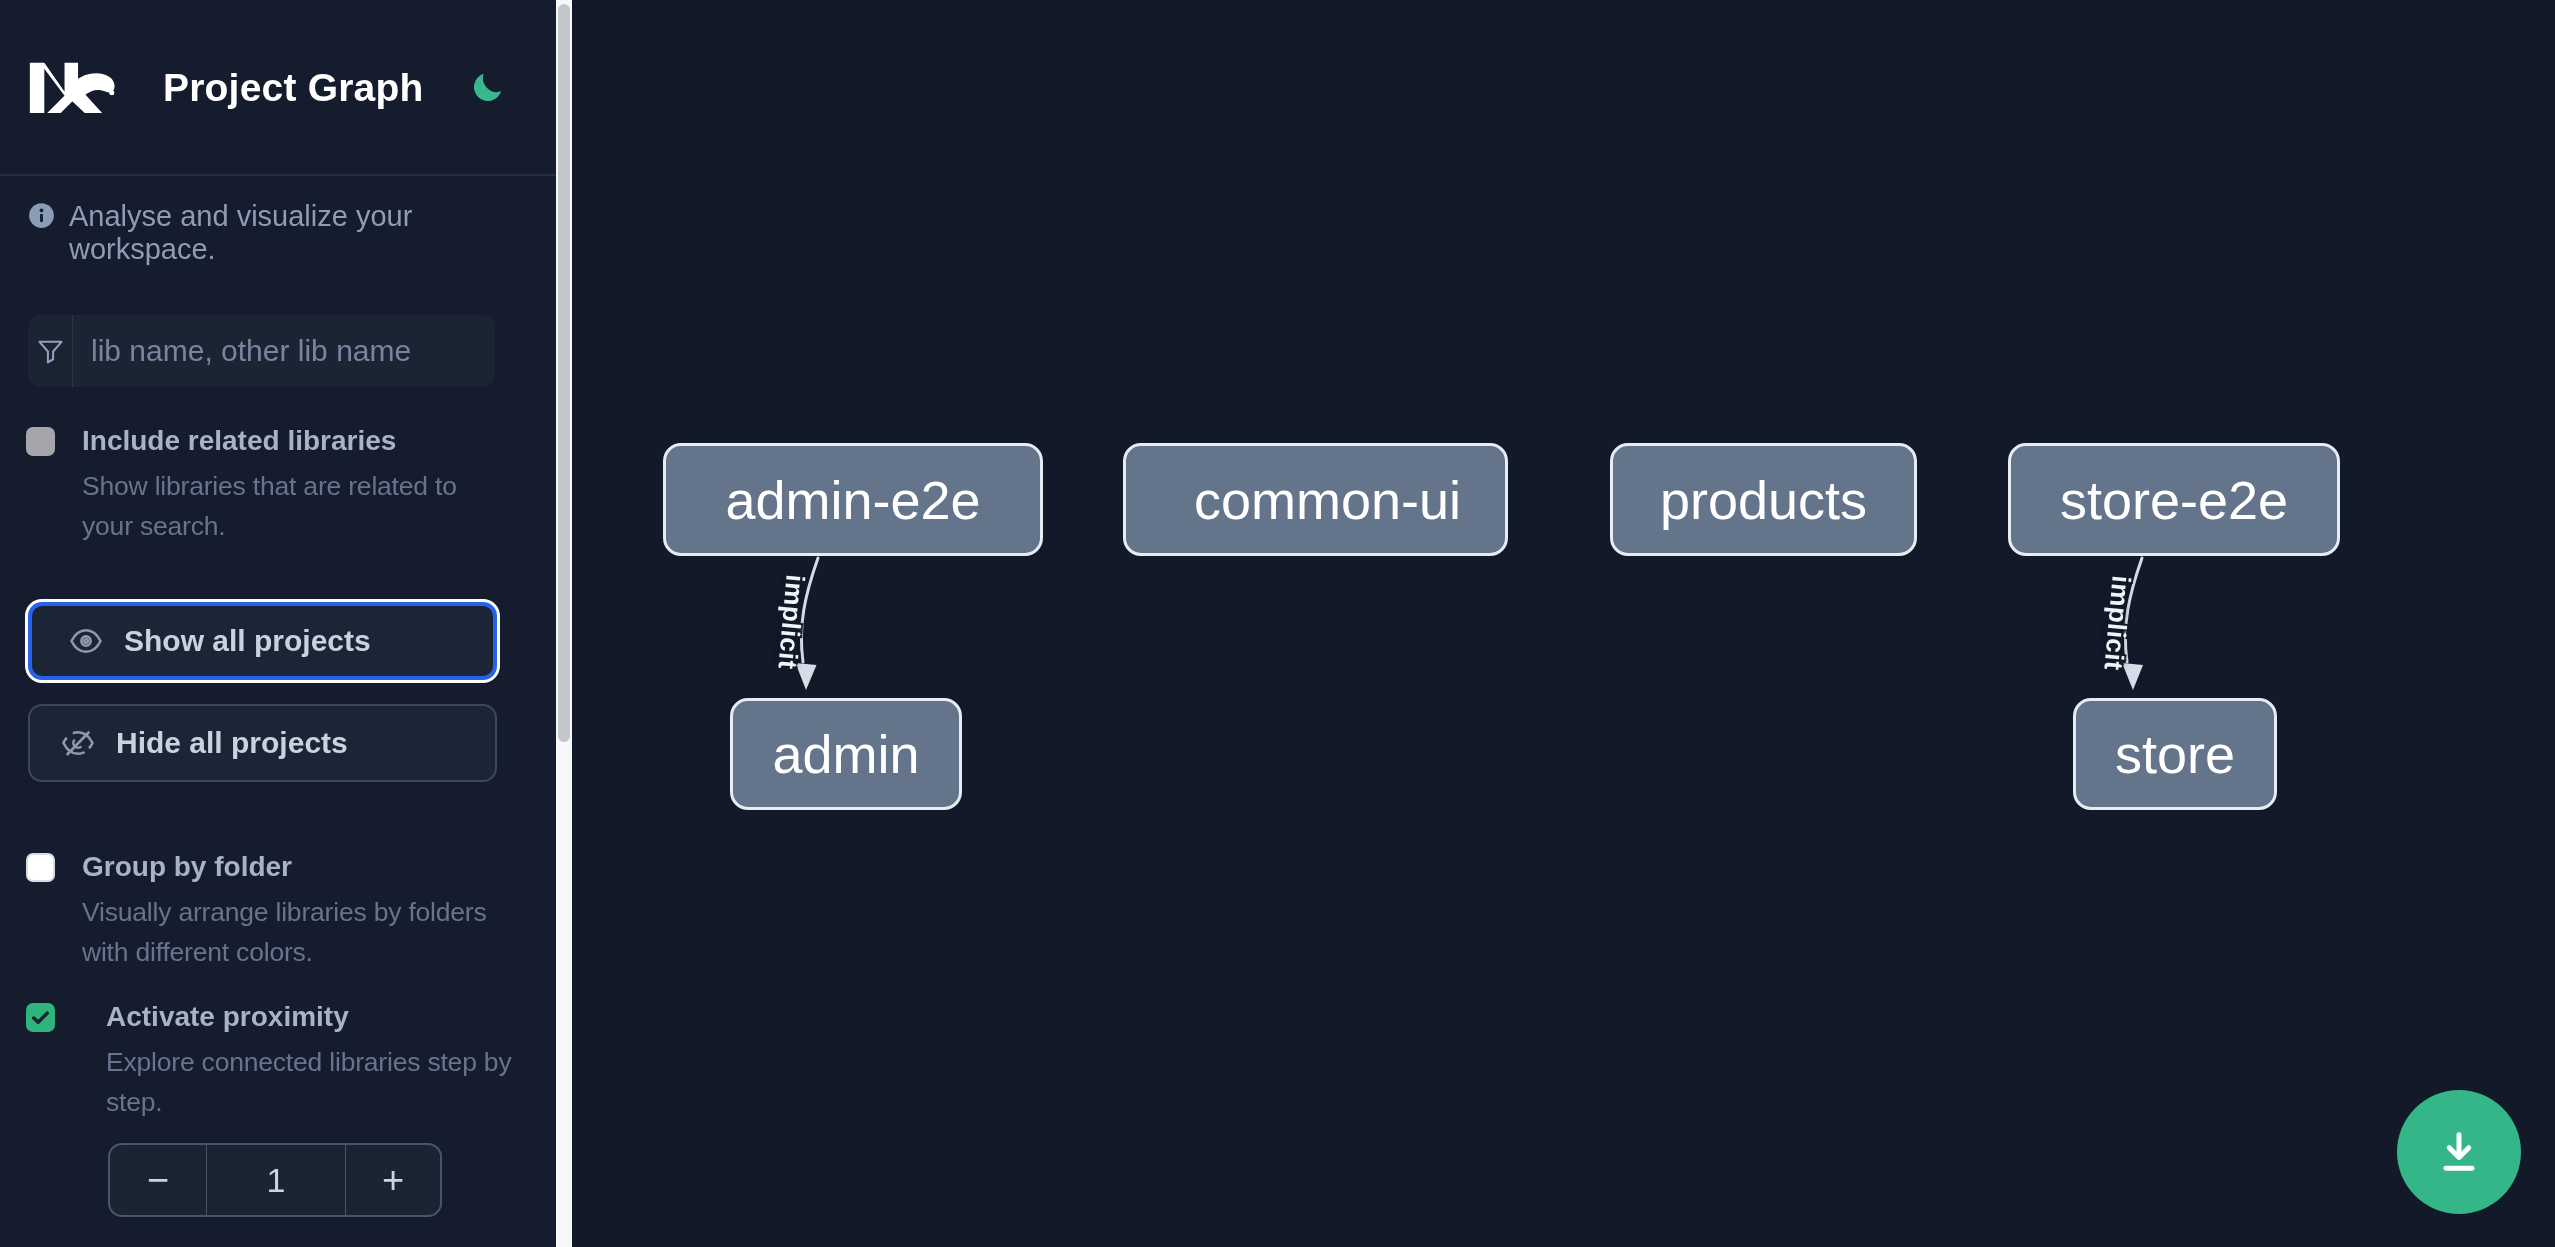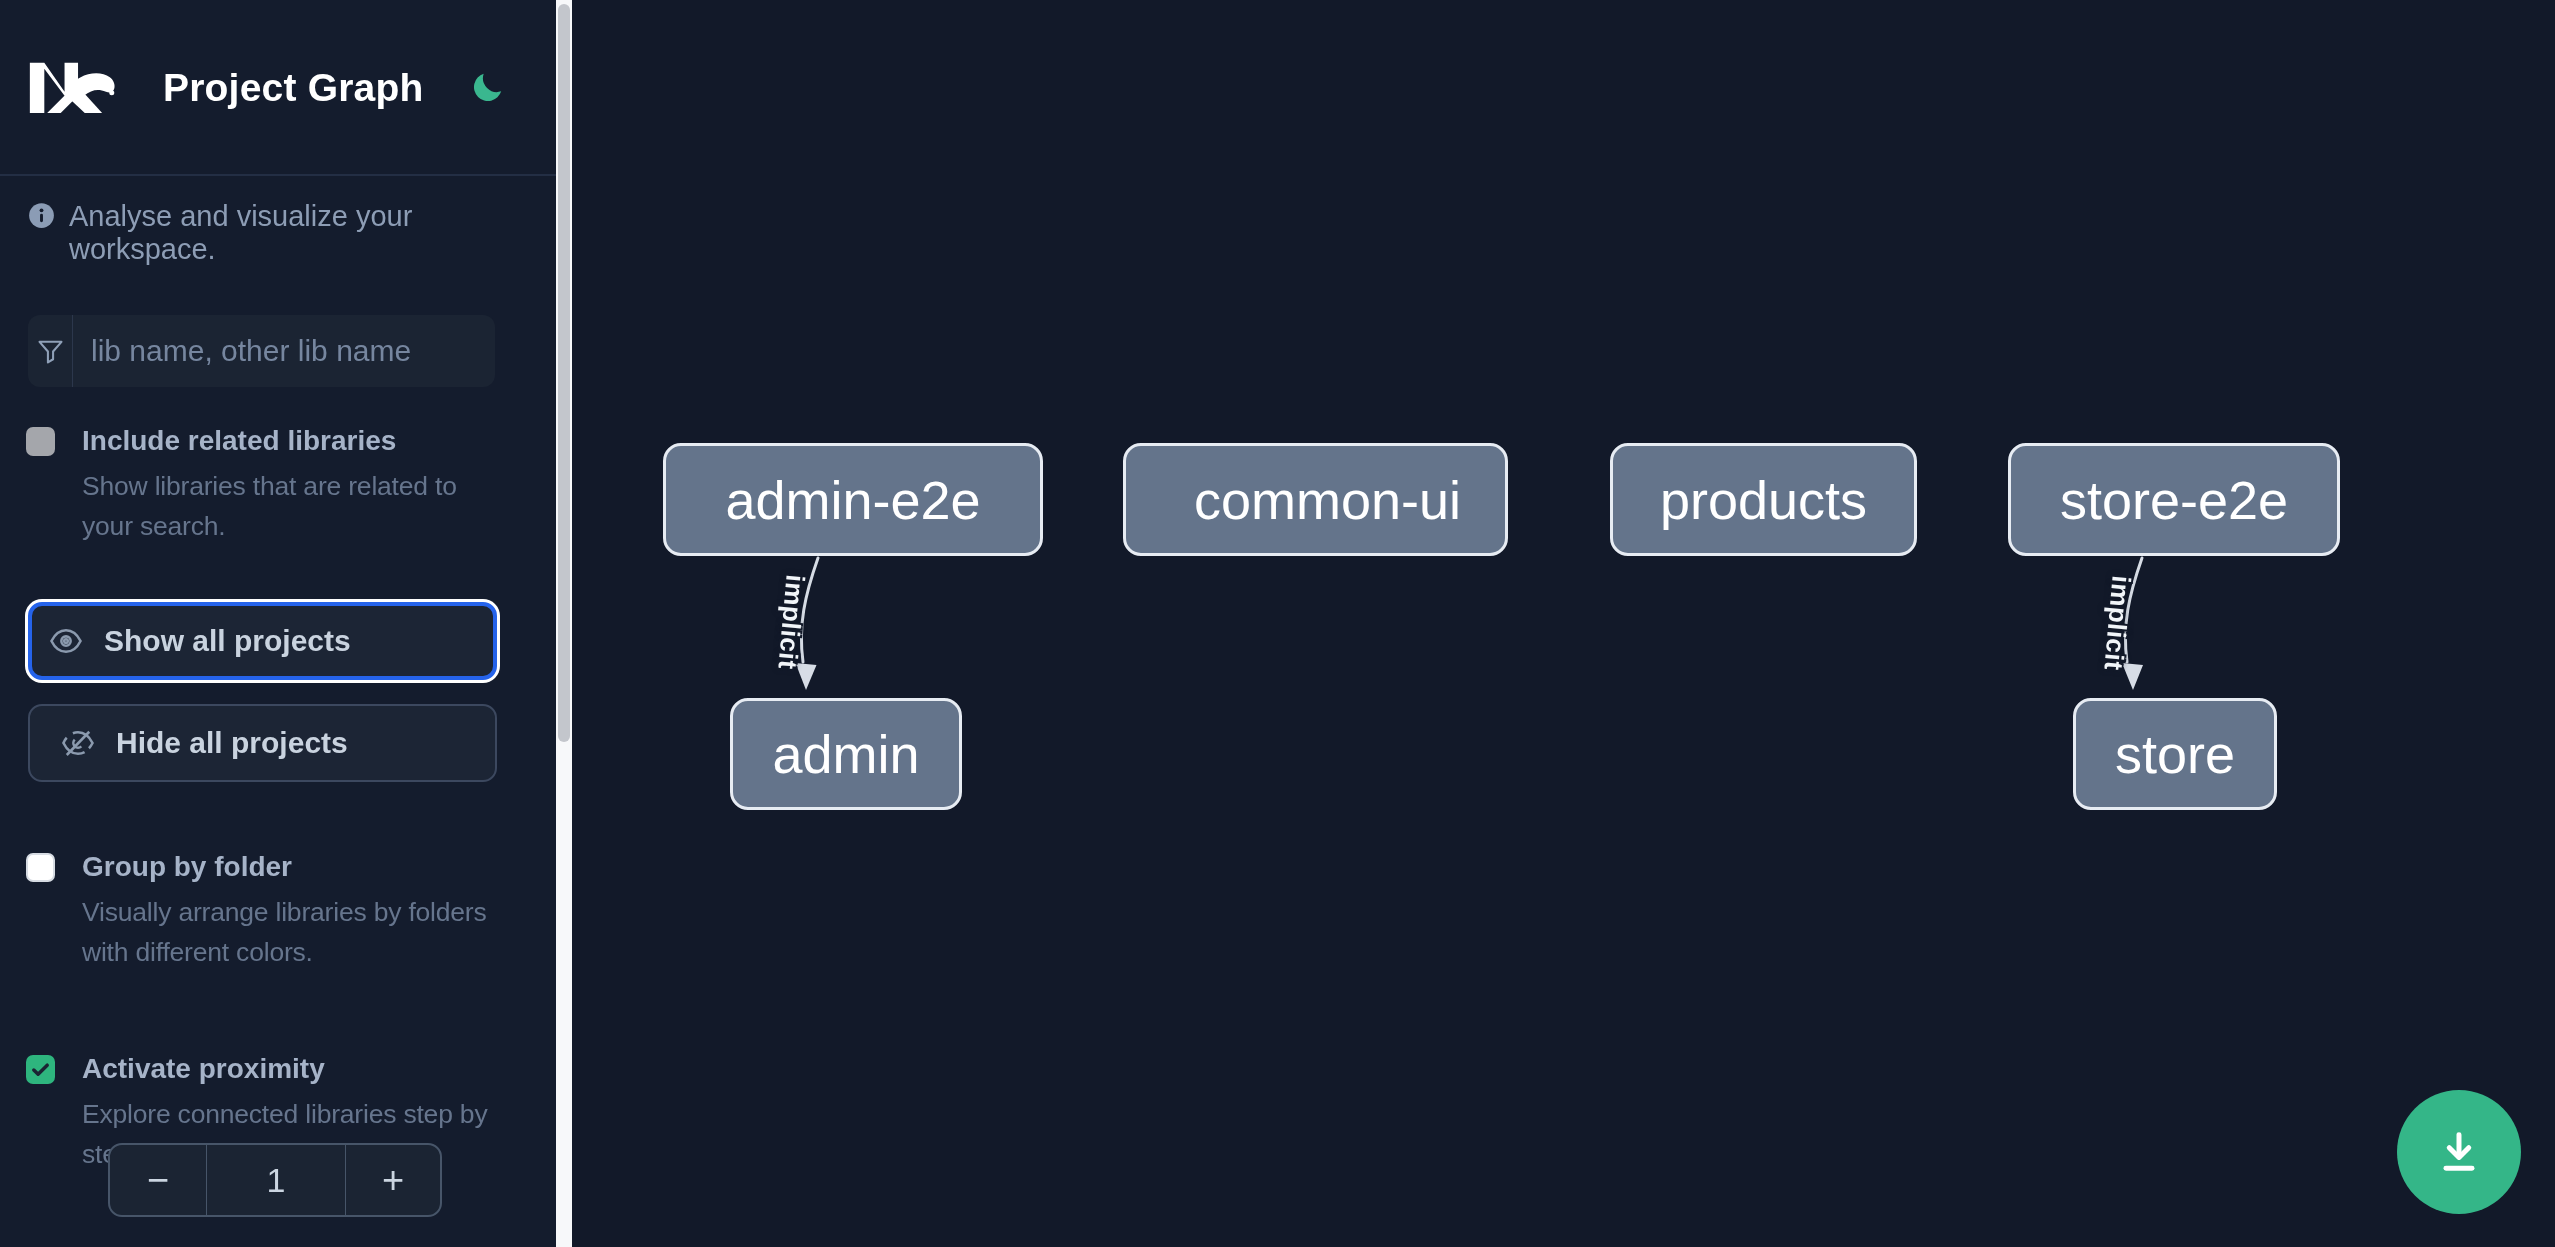--- a/index.html
+++ b/index.html
@@ -36,21 +36,21 @@
   .checkbox.white { background:#ffffff; border:2px solid #d7dce3; }
   .checkbox.green { background:#2eb57e; }
   .checkbox svg { width:23px; height:23px; }
   .option-text { margin-left:27px; width:432px; }
   .option-label { font-size:28px; font-weight:700; color:#a6b3c8; line-height:34px; display:block; cursor:pointer; }
   .option-desc { font-size:26.5px; color:#66758d; line-height:40px; margin-top:8px; display:block; letter-spacing:-0.2px; }
   .side-btn { position:absolute; left:28px; width:469px; height:78px;
     background:#1c2535; border:2px solid #3c485f; border-radius:14px;
     display:flex; align-items:center; padding-left:30px; cursor:pointer;
     font-family:inherit; color:#c9d3df; }
-  .side-btn.focused { border:4px solid #2563eb; box-shadow:0 0 0 3px #ffffff; padding-left:16px; }
+  .side-btn.focused { border:4px solid #2563eb; box-shadow:0 0 0 3px #ffffff; padding-left:36px; }
   .side-btn .btn-icon { width:36px; height:36px; }
   .side-btn .btn-label { margin-left:20px; font-size:30px; font-weight:700; color:#c9d3df; }
   .stepper { position:absolute; left:108px; top:1143px; width:334px; height:74px;
     border:2px solid #475569; border-radius:14px; background:#1b2433;
     display:flex; overflow:hidden; }
   .stepper .seg { display:flex; align-items:center; justify-content:center;
     background:transparent; border:none; color:#cbd5e1; font-family:inherit; cursor:pointer; }
   .stepper .seg.minus { width:97px; font-size:38px; border-right:1px solid #475569; }
   .stepper .seg.value { width:139px; font-size:34px; border-right:1px solid #475569; cursor:default; }
   .stepper .seg.plus { flex:1; font-size:38px; }
@@ -136,21 +136,21 @@
   </button>
 
   <div class="option-row" style="top:850px;">
     <span class="checkbox white"></span>
     <span class="option-text">
       <span class="option-label">Group by folder</span>
       <span class="option-desc">Visually arrange libraries by folders with different colors.</span>
     </span>
   </div>
 
-  <div class="option-row" style="top:1052px;">
+  <div class="option-row" style="top:1000px;gap:24px;">
     <span class="checkbox green">
       <svg viewBox="0 0 24 24" fill="none" stroke="#1b2433" stroke-width="3.6" stroke-linecap="round" stroke-linejoin="round">
         <path d="M5 12.5 l4.5 4.5 L19 7.5"></path>
       </svg>
     </span>
     <span class="option-text">
       <span class="option-label">Activate proximity</span>
       <span class="option-desc">Explore connected libraries step by step.</span>
     </span>
   </div>

